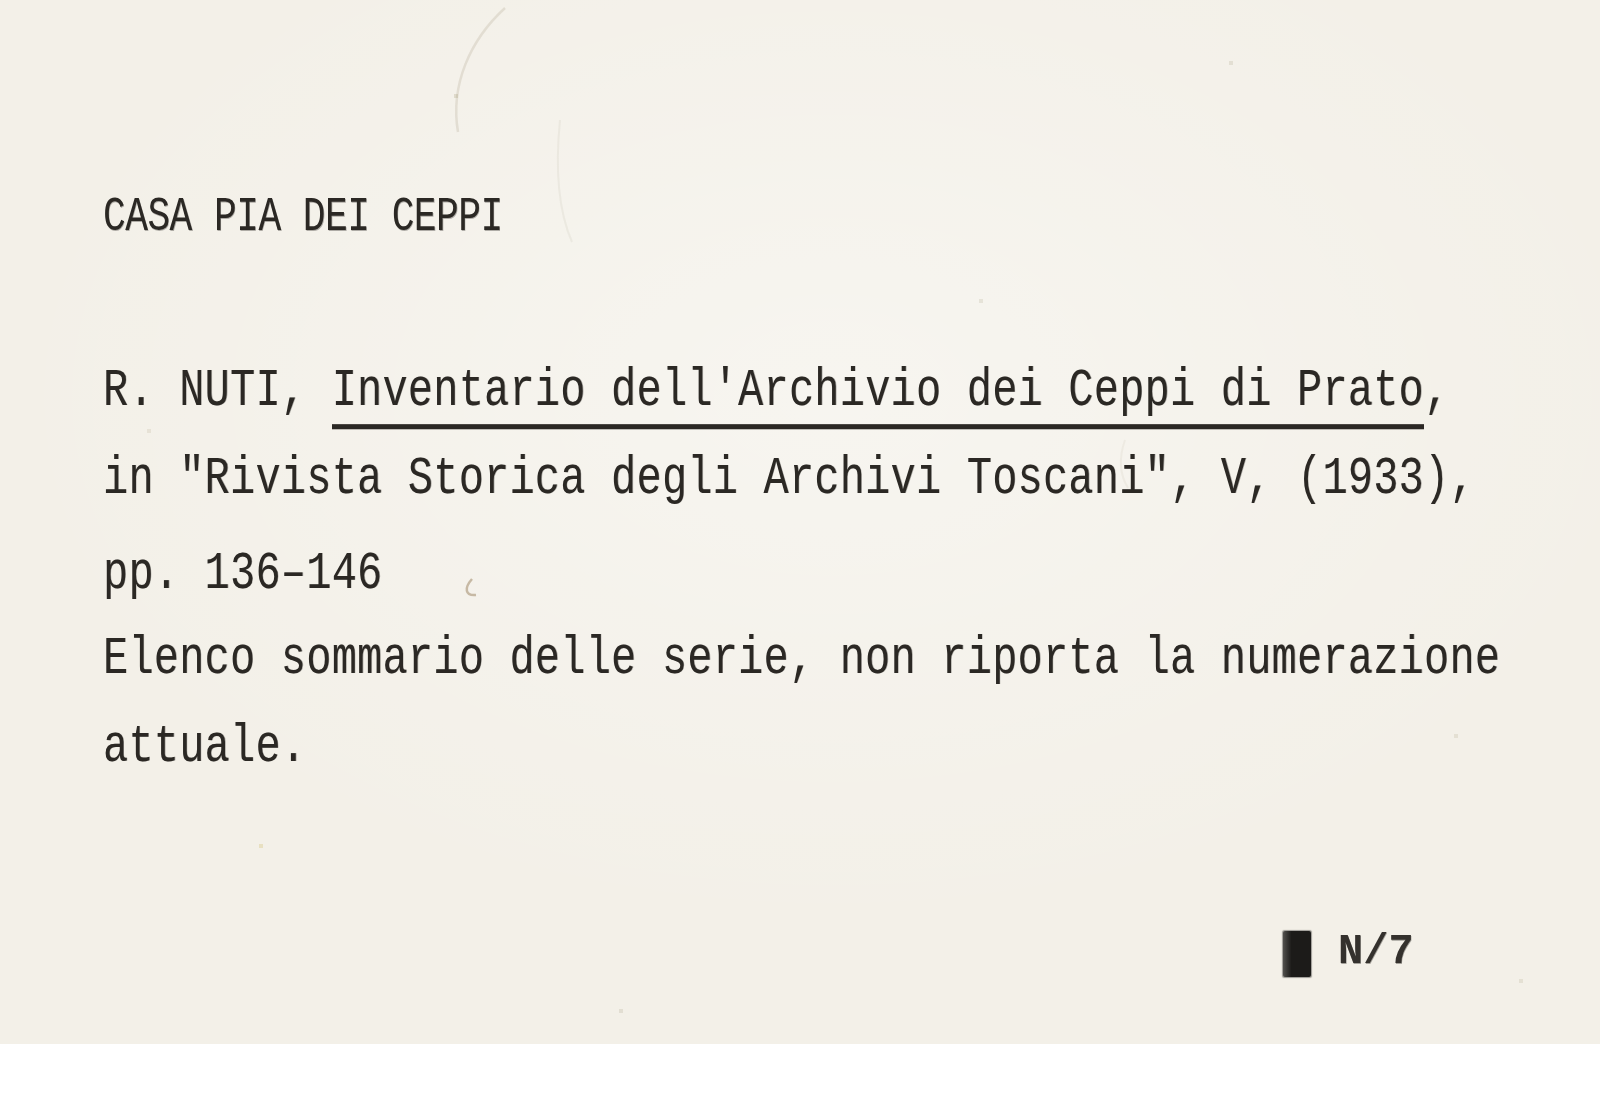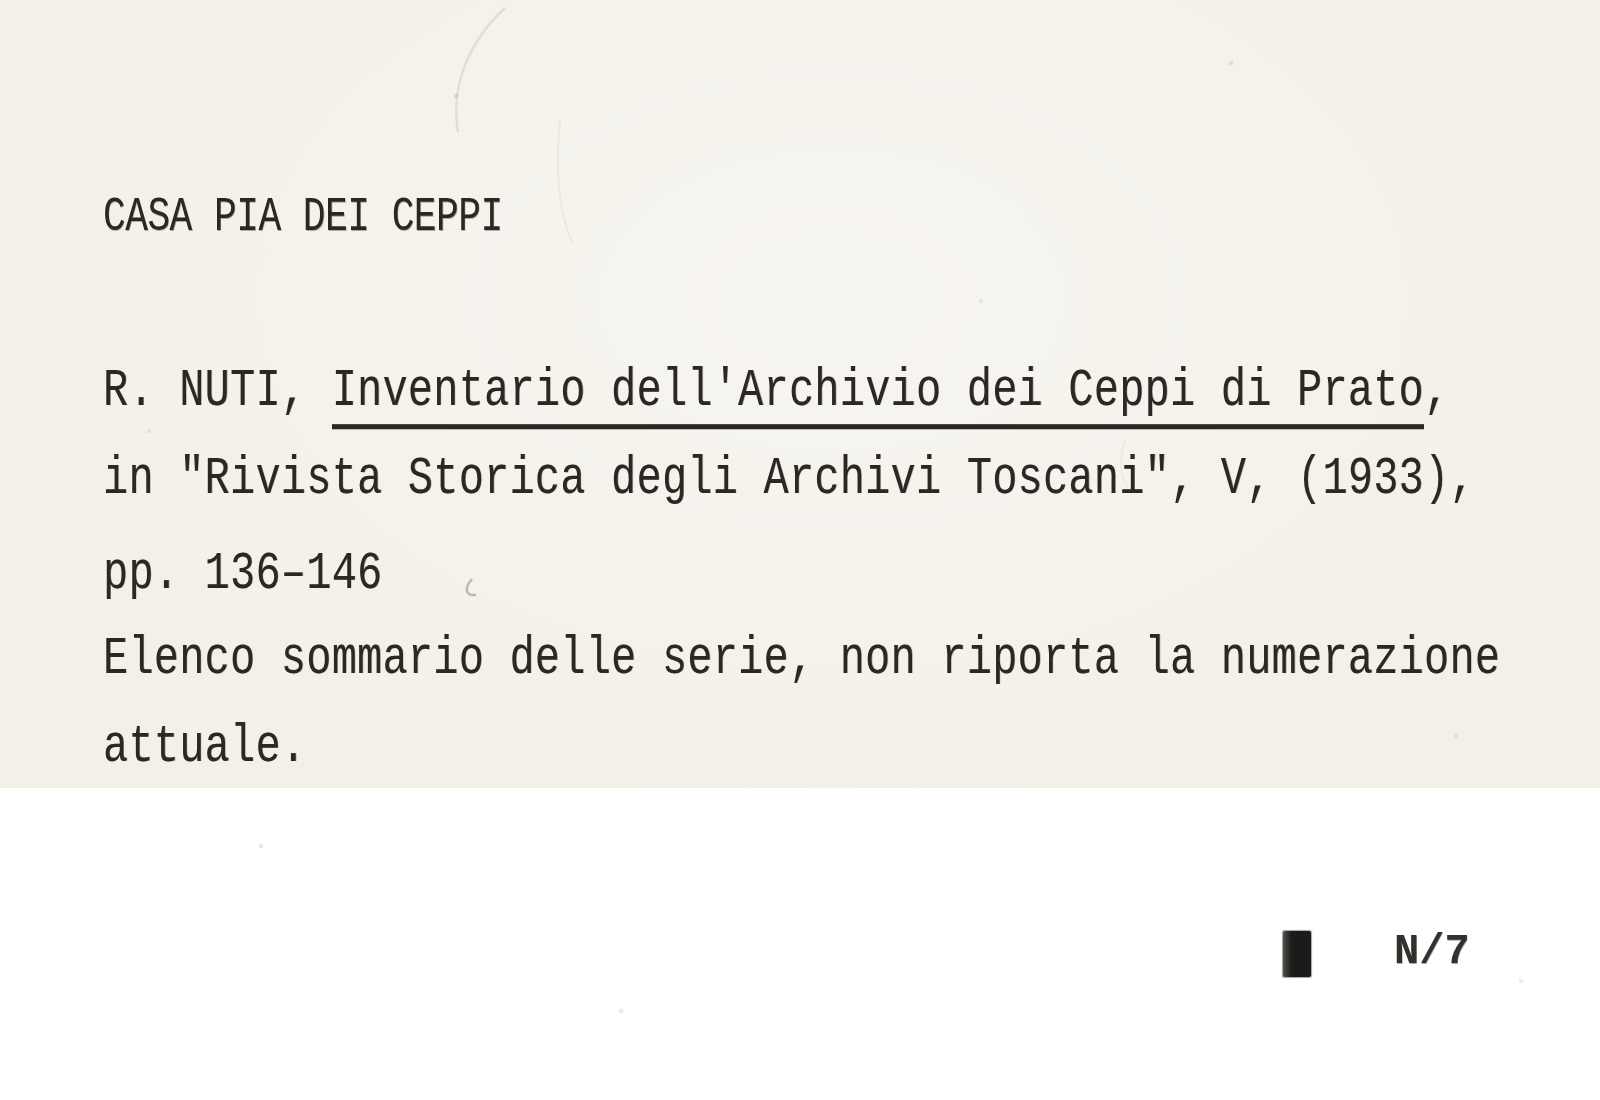--- a/index.html
+++ b/index.html
@@ -9,21 +9,21 @@
     --stamp: #1c1b19;
   }
   * { margin: 0; padding: 0; box-sizing: border-box; }
   html, body {
     width: 1600px; height: 1100px;
     overflow: hidden;
     font-family: "Liberation Mono", "DejaVu Sans Mono", monospace;
   }
   .card {
     position: relative;
-    width: 1600px; height: 788px;
+    width: 1600px; height: 1044px;
     background:
       radial-gradient(ellipse 1400px 900px at 52% 38%, rgba(255,255,255,0.35) 0%, rgba(255,255,255,0) 60%),
       radial-gradient(ellipse 2200px 1600px at 50% 45%, var(--paper) 55%, var(--paper-edge) 100%);
     background-color: var(--paper);
   }
   .typeline {
     position: absolute;
     left: 103px;
     font-size: 42px;
     line-height: 1;
@@ -49,21 +49,21 @@
     left: 1283px; top: 931px;
     width: 28px; height: 46px;
     background:
       linear-gradient(90deg, rgba(243,240,232,0.25) 0%, rgba(0,0,0,0) 30%),
       var(--stamp);
     border-radius: 2px;
     box-shadow: 0 0 1px 0.5px rgba(28,27,25,0.4);
   }
   .shelf-text {
     position: absolute;
-    left: 1394px; top: 931px;
+    left: 1338px; top: 931px;
     font-size: 42px;
     font-weight: bold;
     line-height: 1;
     color: #34312d;
     white-space: pre;
     text-shadow: 0.5px 0.5px 0.6px rgba(43,40,36,0.4);
   }
   .blemishes { position: absolute; left: 0; top: 0; width: 1600px; height: 1100px; pointer-events: none; }
   .specks {
     position: absolute; left: 0; top: 0; width: 2px; height: 2px;

